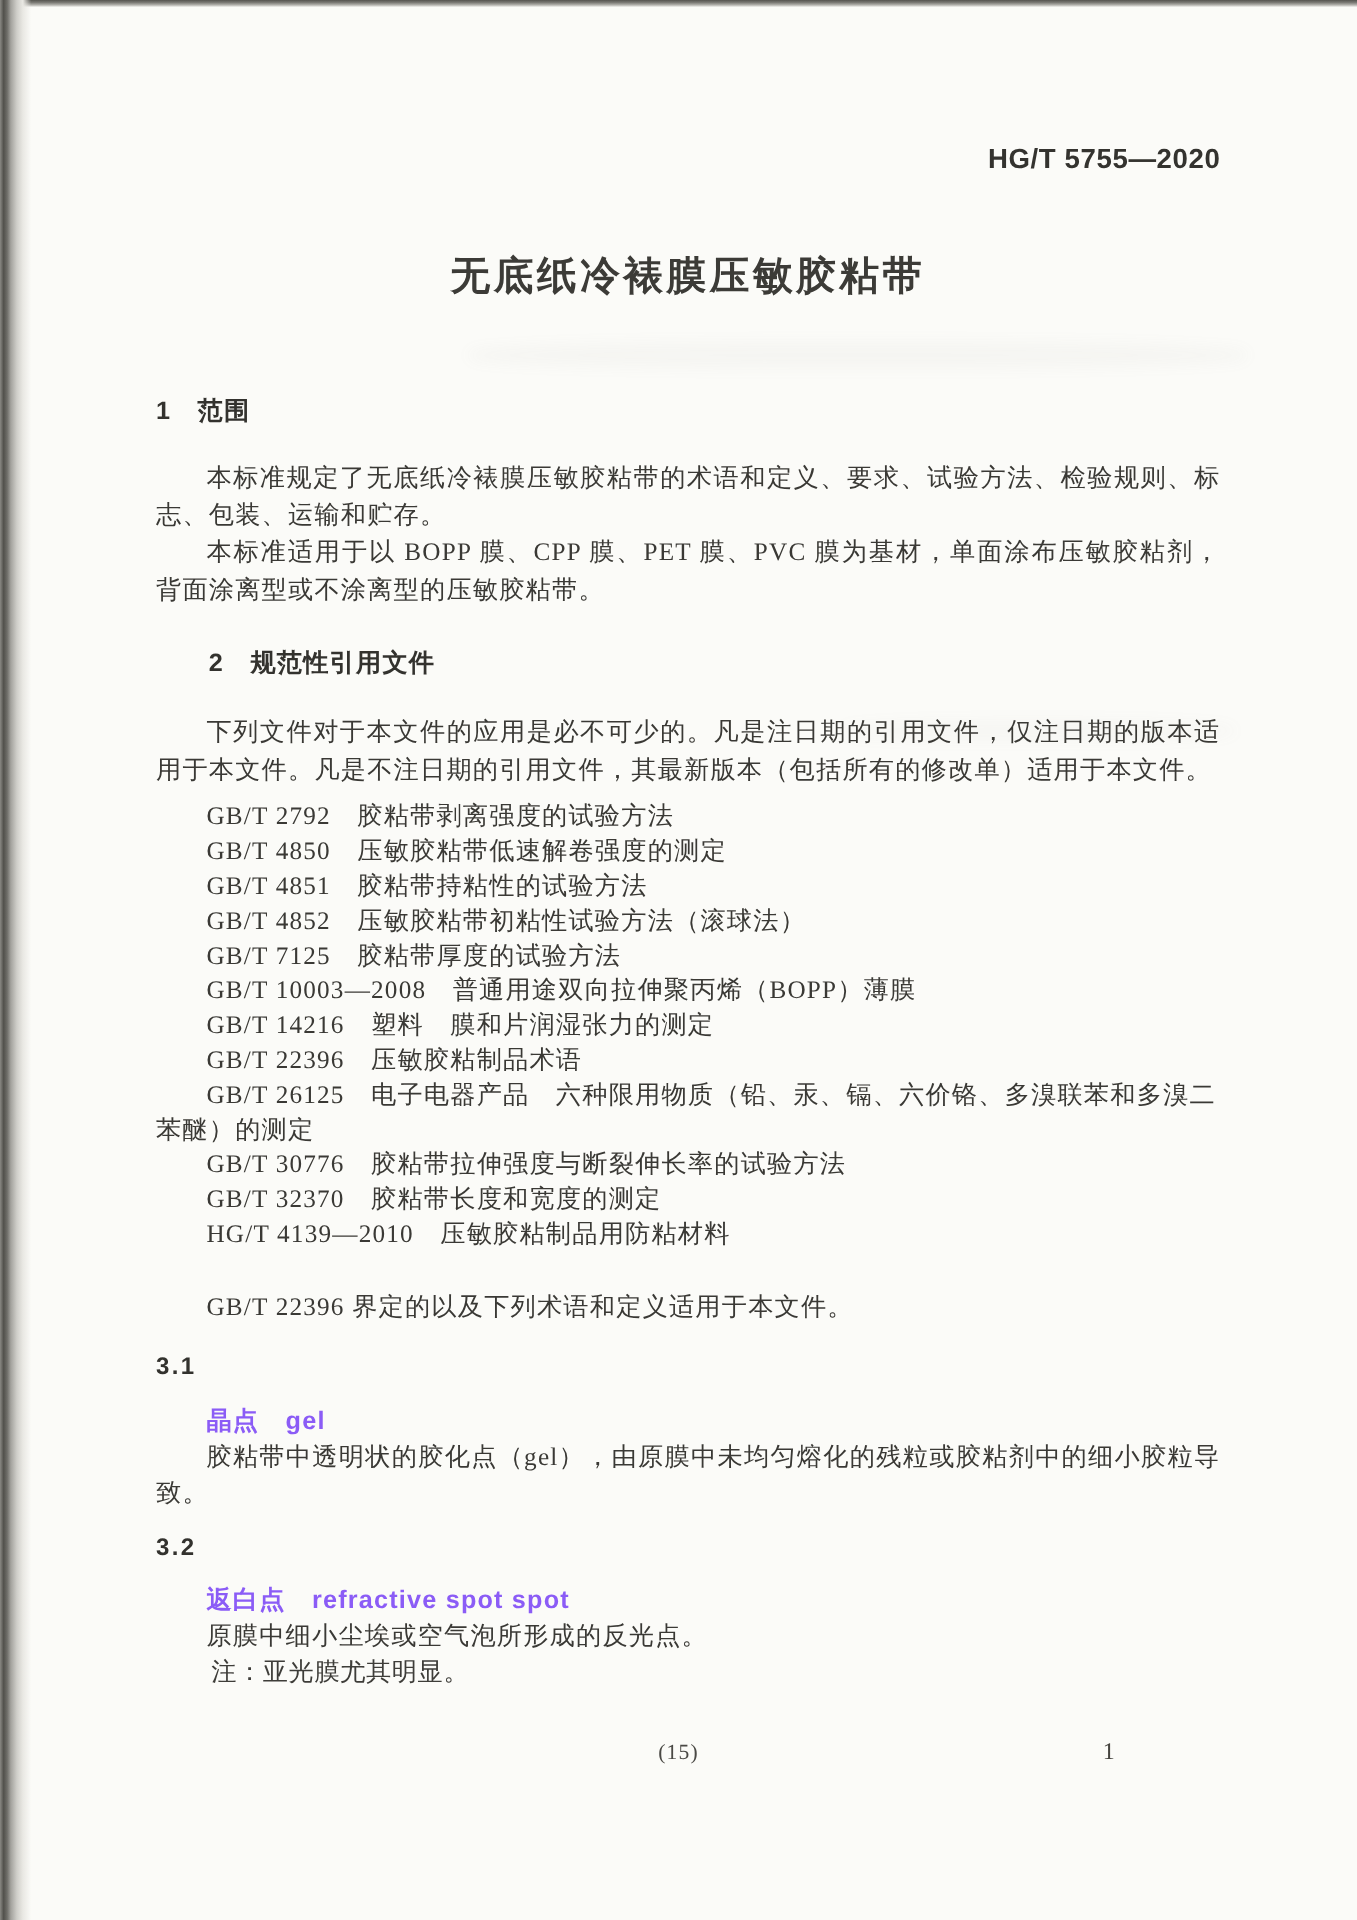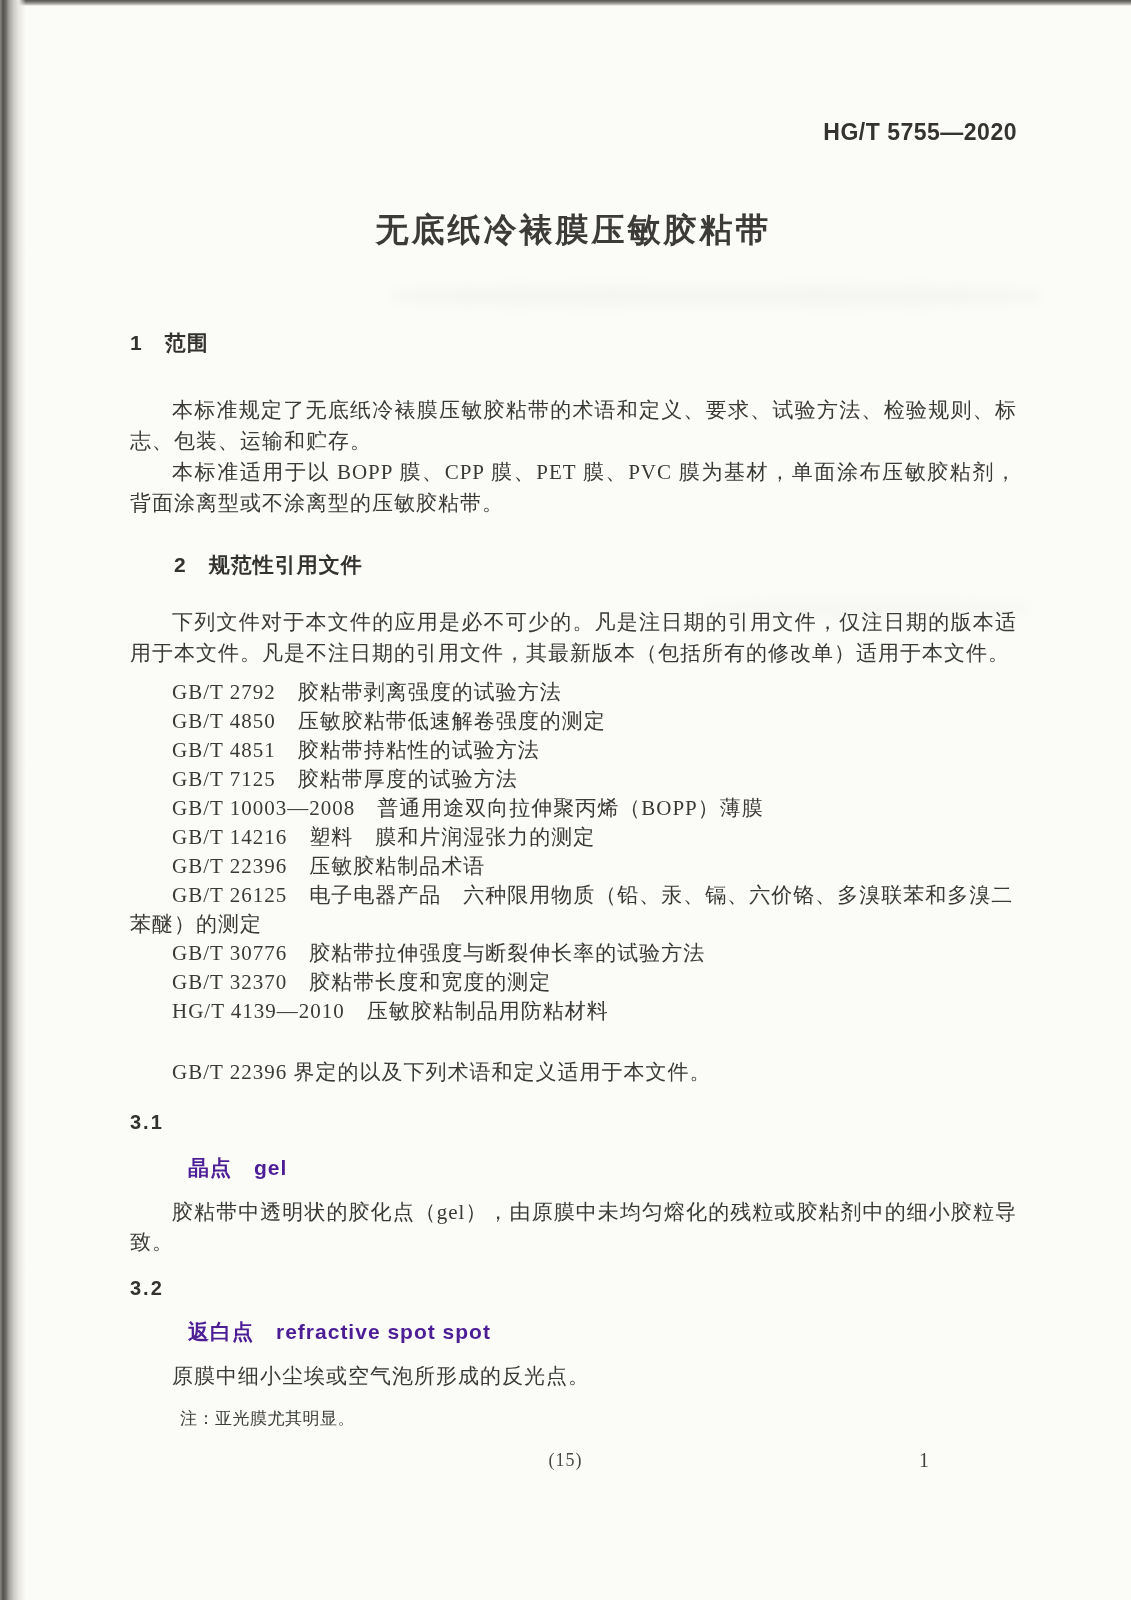--- a/index.html
+++ b/index.html
@@ -75,21 +75,21 @@
   .h-terms { margin-top: 29px; }
 
   .para {
     margin: 0;
     font-size: 21px;
     line-height: 31px;
     letter-spacing: 1px;
     text-align: justify;
     text-indent: 2em;
   }
-  .scope-paras { margin-top: 39px; }
+  .scope-paras { margin-top: 27px; }
   .refs-intro  { margin-top: 29px; }
   .terms-intro { margin-top: 31px; }
 
   .ref-list { margin-top: 9px; }
   .ref-list .para { line-height: 29px; text-align: left; }
 
   .term-id {
     font-family: "Liberation Sans", "DejaVu Sans", sans-serif;
     font-weight: bold;
     font-size: 20px;
@@ -99,30 +99,30 @@
     color: #33322e;
   }
   .tid-1 { margin-top: 22px; }
   .tid-2 { margin-top: 19px; }
   .term-name {
     font-family: "Liberation Sans", "DejaVu Sans", sans-serif;
     font-weight: bold;
     font-size: 21px;
     line-height: 27px;
     letter-spacing: 1px;
-    margin: 16px;
+    margin: 0;
     text-indent: 2em;
-    color: #4c1d95;
+    color: #8b5cf6;
   }
   .tname-1 { margin-top: 19px; }
   .tname-2 { margin-top: 17px; }
   .term-def { margin-top: 1px; line-height: 30px; }
   .term-note {
-    margin: 16px;
-    font-size: 17px;
+    margin: 4px;
+    font-size: 21px;
     line-height: 23px;
     letter-spacing: 0.5px;
     text-indent: 2em;
     color: #3e3d39;
   }
   .footer-center {
     position: absolute;
     top: 1450px; left: 0; width: 100%;
     text-align: center;
     font-size: 18px;
@@ -158,20 +158,21 @@
     </div>
 
     <h2 class="sec-heading h-refs">2　规范性引用文件</h2>
     <div class="refs-intro">
       <p class="para">下列文件对于本文件的应用是必不可少的。凡是注日期的引用文件，仅注日期的版本适用于本文件。凡是不注日期的引用文件，其最新版本（包括所有的修改单）适用于本文件。</p>
     </div>
     <div class="ref-list">
       <p class="para">GB/T 2792　胶粘带剥离强度的试验方法</p>
       <p class="para">GB/T 4850　压敏胶粘带低速解卷强度的测定</p>
       <p class="para">GB/T 4851　胶粘带持粘性的试验方法</p>
+      <p class="para">GB/T 4852　压敏胶粘带初粘性试验方法（滚球法）</p>
       <p class="para">GB/T 7125　胶粘带厚度的试验方法</p>
       <p class="para">GB/T 10003—2008　普通用途双向拉伸聚丙烯（BOPP）薄膜</p>
       <p class="para">GB/T 14216　塑料　膜和片润湿张力的测定</p>
       <p class="para">GB/T 22396　压敏胶粘制品术语</p>
       <p class="para">GB/T 26125　电子电器产品　六种限用物质（铅、汞、镉、六价铬、多溴联苯和多溴二苯醚）的测定</p>
       <p class="para">GB/T 30776　胶粘带拉伸强度与断裂伸长率的试验方法</p>
       <p class="para">GB/T 32370　胶粘带长度和宽度的测定</p>
       <p class="para">HG/T 4139—2010　压敏胶粘制品用防粘材料</p>
     </div>
 

